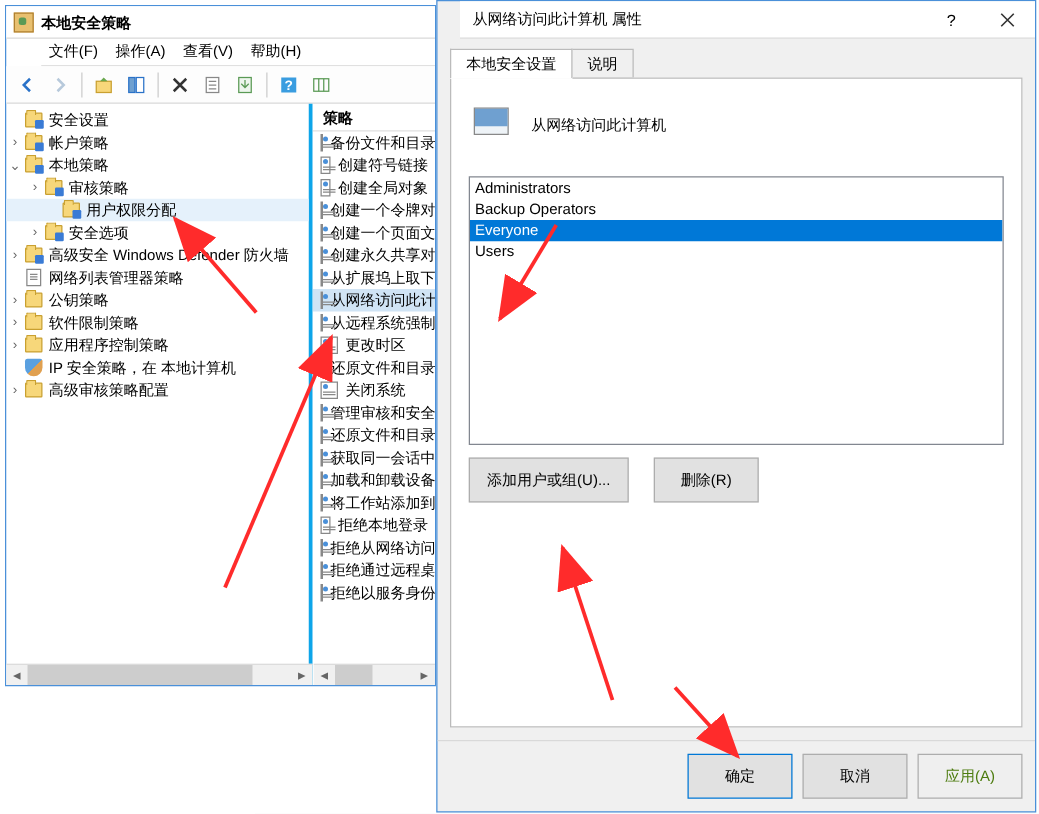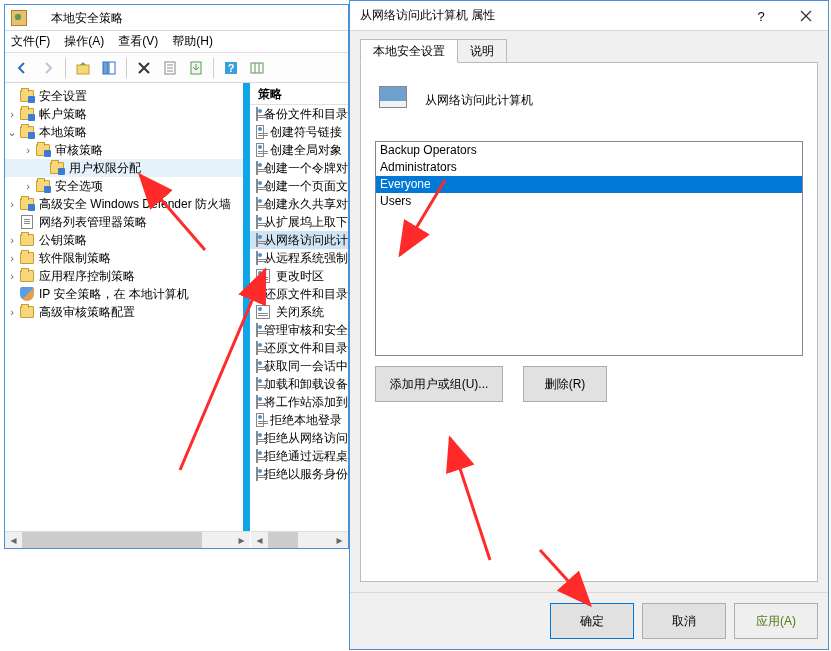--- a/index.html
+++ b/index.html
@@ -19,47 +19,48 @@
     left: 4px; top: 4px;
     width: 345px; height: 545px;
     border: 1px solid #4a90d9;
     background: #fff;
     display: flex; flex-direction: column;
   }
   .mmc-title {
     height: 26px; line-height: 26px;
     padding: 0 6px;
     background: #fff;
-    display: flex; align-items: center; gap: 24px;
+    display: flex; align-items: center; gap: 6px;
     border-bottom: 1px solid #d9d9d9;
+    font-weight: bold;
   }
   .mmc-title .ticon {
     width: 16px; height: 16px; background:#e8c070; border:1px solid #b08030;
     position:relative;
   }
   .mmc-title .ticon::after{content:"";position:absolute;left:3px;top:3px;width:6px;height:6px;background:#5a9a55;border-radius:2px;}
   .mmc-menu {
     height: 22px; display:flex; align-items:center; gap:14px;
-    padding: 0 6px; border-bottom:1px solid #e0e0e0;
+    padding: 0 6px; border-bottom:1px solid #e0e0e0;margin-left:28px;
   }
   .mmc-menu span { cursor:default; }
   .mmc-tools {
     height: 30px; display:flex; align-items:center; gap:4px;
     padding: 0 6px; border-bottom:1px solid #d9d9d9;
     background:#fdfdfd;
   }
   .tbtn {
     width:22px;height:22px;border:1px solid transparent;border-radius:2px;
     display:flex;align-items:center;justify-content:center;
   }
   .tbtn svg{width:16px;height:16px;}
   .tsep{width:1px;height:20px;background:#ccc;margin:0 2px;}
   .mmc-body{flex:1;display:flex;position:relative;}
   .mmc-tree{
-    width:245px;border-right:7px solid #0ea5e9;
+    width:245px;border-right:3px solid #0ea5e9;
     overflow:auto;padding:4px 0;
   }
   .mmc-list{
     flex:1;overflow:auto;
   }
   .col-head{
     height:22px;line-height:22px;padding:0 8px;background:#fff;
     border-bottom:1px solid #e0e0e0;font-weight:700;
   }
   .tree-row{
@@ -90,21 +91,21 @@
   .hscroll .thumb{height:100%;background:#cdcdcd;}
   .hscroll .arrow{width:17px;height:100%;display:flex;align-items:center;justify-content:center;color:#666;}
   
   .dlg{
     position:absolute;left:349px;top:0;width:480px;height:650px;
     border:1px solid #4a90d9;background:#f0f0f0;
     display:flex;flex-direction:column;
   }
   .dlg-title{
     height:30px;background:#fff;display:flex;align-items:center;
-    padding:0 0 0 10px;border-bottom:1px solid #d9d9d9;
+    padding:0 0 0 10px;border-bottom:1px solid #d9d9d9;margin-left:18px;
   }
   .dlg-title .spacer{flex:1;}
   .dlg-btn{width:45px;height:30px;display:flex;align-items:center;justify-content:center;color:#333;}
   .dlg-body{flex:1;padding:8px 10px 10px 10px;display:flex;flex-direction:column;}
   .tabs{display:flex;height:24px;position:relative;}
   .tab{
     padding:0 12px;height:24px;line-height:23px;border:1px solid #bbb;
     background:#f0f0f0;margin-right:-1px;position:relative;
   }
   .tab.active{background:#fff;border-bottom-color:#fff;z-index:2;}
@@ -432,22 +433,22 @@
     </div>
     <div class="tab-page">
       <div class="policy-head">
         <div class="comp-icon">
           <div class="box"></div>
             <div class="scr"></div>
         </div>
         <span>从网络访问此计算机</span>
       </div>
       <div class="listbox" id="member-list">
+          <div class="lb-row">Administrators</div>
           <div class="lb-row">Backup Operators</div>
-          <div class="lb-row">Administrators</div>
           <div class="lb-row sel">Everyone</div>
           <div class="lb-row">Users</div>
         </div>
       <div class="btn-row">
         <div class="btn">添加用户或组(U)...</div>
         <div class="btn small">删除(R)</div>
       </div>
     </div>
   </div>
   <div class="dlg-foot">

